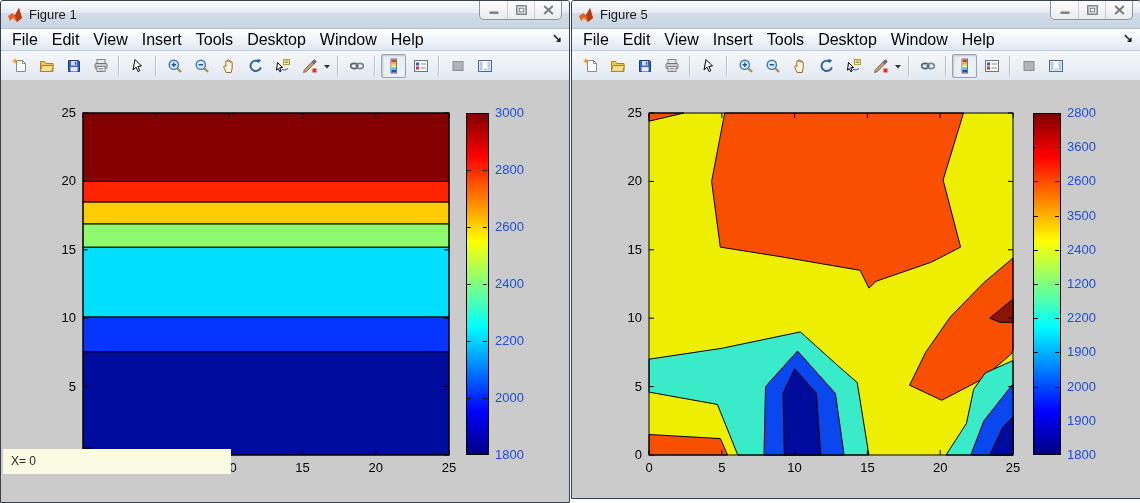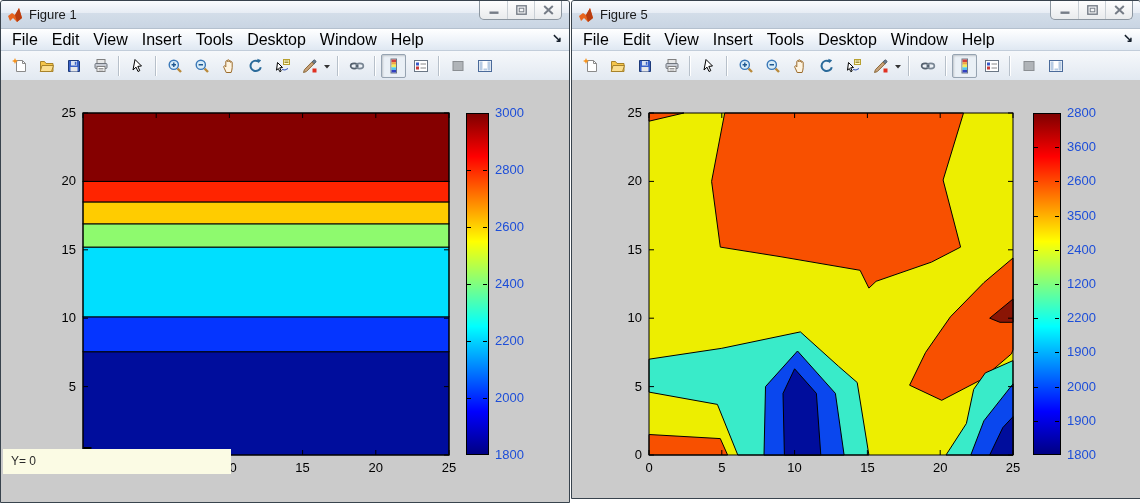--- a/index.html
+++ b/index.html
@@ -274,21 +274,21 @@
         <span class="cb-label" style="left: 29px; top: 164px;">2400</span>
         <span class="cb-tick" style="left: 1px; top: 114px;"></span>
         <span class="cb-tick" style="left: 17px; top: 114px;"></span>
         <span class="cb-label" style="left: 29px; top: 107px;">2600</span>
         <span class="cb-tick" style="left: 1px; top: 57px;"></span>
         <span class="cb-tick" style="left: 17px; top: 57px;"></span>
         <span class="cb-label" style="left: 29px; top: 50px;">2800</span>
         <span class="cb-label" style="left: 29px; top: -7px;">3000</span>
       </div>
     <div class="datatip">
-      <div>Y= 0</div>
+      <div>X= 0</div>
     </div>
   </div>
 </section>
 
 <section class="fig-window" id="win1">
   <header class="titlebar">
     <span class="app-icon">
       <svg width="16" height="16" viewBox="0 0 16 16">
           <path d="M1 9l4-3 3 2 4-7 3 10-5 4-4-4-3 3z" fill="#E8641E"></path>
           <path d="M8 8l4-7 3 10-5 4z" fill="#B83C10"></path>

